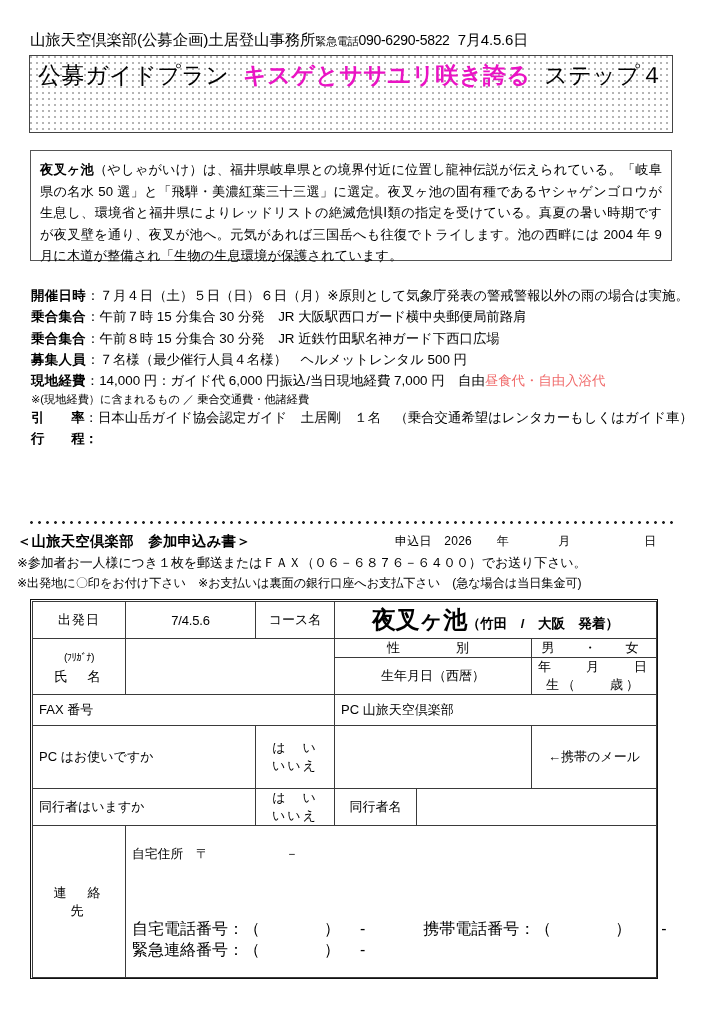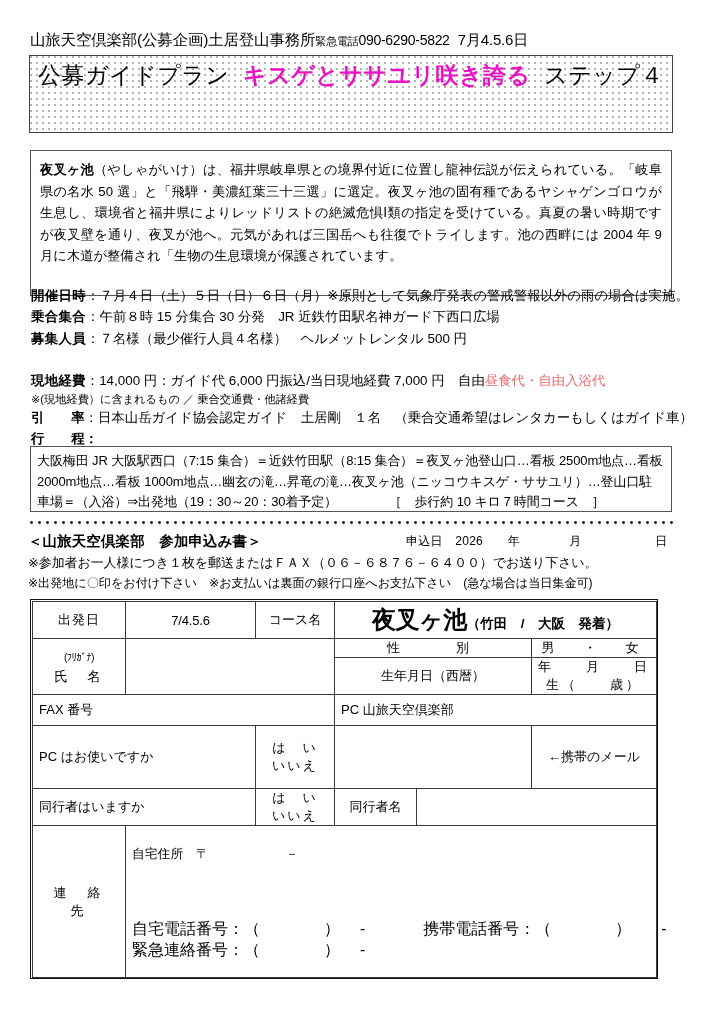--- a/index.html
+++ b/index.html
@@ -75,21 +75,21 @@
     letter-spacing: 0px;
   }
   .banner-line2 .sub-m { font-size: 25px; font-weight: bold; }
 
   
   .desc-box {
     position: absolute;
     left: 30px;
     top: 150px;
     width: 642px;
-    height: 146px;
+    height: 111px;
     border: 1.2px solid #555;
     box-sizing: border-box;
     padding: 8px 9px 4px 9px;
   }
   .desc-text {
     font-size: 13.2px;
     line-height: 21.5px;
     text-align: justify;
     text-justify: inter-character;
     letter-spacing: 0.1px;
@@ -153,21 +153,21 @@
     width: 645px;
     height: 3px;
     background-image: radial-gradient(circle at 1.5px 1.5px, #222 1.3px, transparent 1.5px);
     background-size: 8px 3px;
     background-repeat: repeat-x;
   }
 
   
   .app-header {
     position: absolute;
-    left: 28px;
+    left: 17px;
     top: 530px;
     width: 655px;
   }
   .app-title-row {
     font-size: 14.4px;
     line-height: 22px;
     white-space: nowrap;
     position: relative;
     height: 22px;
   }
@@ -259,41 +259,41 @@
     <div class="desc-text">
       <b>夜叉ヶ池</b><span>（やしゃがいけ）は、福井県岐阜県との境界付近に位置し龍神伝説が伝えられている。「岐阜県の名水 50 選」と「飛騨・美濃紅葉三十三選」に選定。夜叉ヶ池の固有種であるヤシャゲンゴロウが生息し、環境省と福井県によりレッドリストの絶滅危惧Ⅰ類の指定を受けている。真夏の暑い時期ですが夜叉壁を通り、夜叉が池へ。元気があれば三国岳へも往復でトライします。池の西畔には 2004 年 9 月に木道が整備され「生物の生息環境が保護されています。</span>
     </div>
   </div>
 
   <div class="info-block">
     <div class="info-row">
       <span class="lbl">開催日時</span><span>：７月４日（土）５日（日）６日（月）※原則として気象庁発表の警戒警報以外の雨の場合は実施。</span>
     </div>
     <div class="info-row">
+      <span class="lbl">乗合集合</span><span>：午前７時 15 分集合 30 分発　JR 大阪駅西口ガード横中央郵便局前路肩</span>
+    </div>
+    <div class="info-row">
       <span class="lbl">乗合集合</span><span>：午前８時 15 分集合 30 分発　JR 近鉄竹田駅名神ガード下西口広場</span>
     </div>
     <div class="info-row">
       <span class="lbl">募集人員</span><span>：７名様（最少催行人員４名様）　ヘルメットレンタル 500 円</span>
     </div>
   </div>
 
   <div class="fee-block">
     <div class="fee-line">
       <span class="lbl">現地経費</span><span>：14,000 円：ガイド代 6,000 円振込/当日現地経費 7,000 円　自由</span><span class="red">昼食代・自由入浴代</span>
     </div>
     <div class="fee-sub">※(現地経費）に含まれるもの ／ 乗合交通費・他諸経費</div>
     <div class="guide-line">
       <span class="lbl">引　　率</span><span>：日本山岳ガイド協会認定ガイド　土居剛　１名　（乗合交通希望はレンタカーもしくはガイド車）</span>
     </div>
     <div class="route-label">行　　程：</div>
   </div>
 
-  <div class="itin-box">
-    <div class="itin-text">大阪梅田 JR 大阪駅西口（7:15 集合）＝近鉄竹田駅（8:15 集合）＝夜叉ヶ池登山口…看板 2500m地点…看板 2000m地点…看板 1000m地点…幽玄の滝…昇竜の滝…夜叉ヶ池（ニッコウキスゲ・ササユリ）…登山口駐車場＝（入浴）⇒出発地（19：30～20：30着予定）　　　　［　歩行約 10 キロ７時間コース　］</div>
-  </div>
 
   <div class="dotted-divider"></div>
 
   <div class="app-header">
     <div class="app-title-row">
       <span class="app-title">＜山旅天空倶楽部　参加申込み書＞</span>
       <span class="app-date">申込日　2026　　年　　　　月　　　　　　日</span>
     </div>
     <div class="app-note">※参加者お一人様につき１枚を郵送またはＦＡＸ（０６－６８７６－６４００）でお送り下さい。</div>
     <div class="app-note small">※出発地に〇印をお付け下さい　※お支払いは裏面の銀行口座へお支払下さい　(急な場合は当日集金可)</div>

